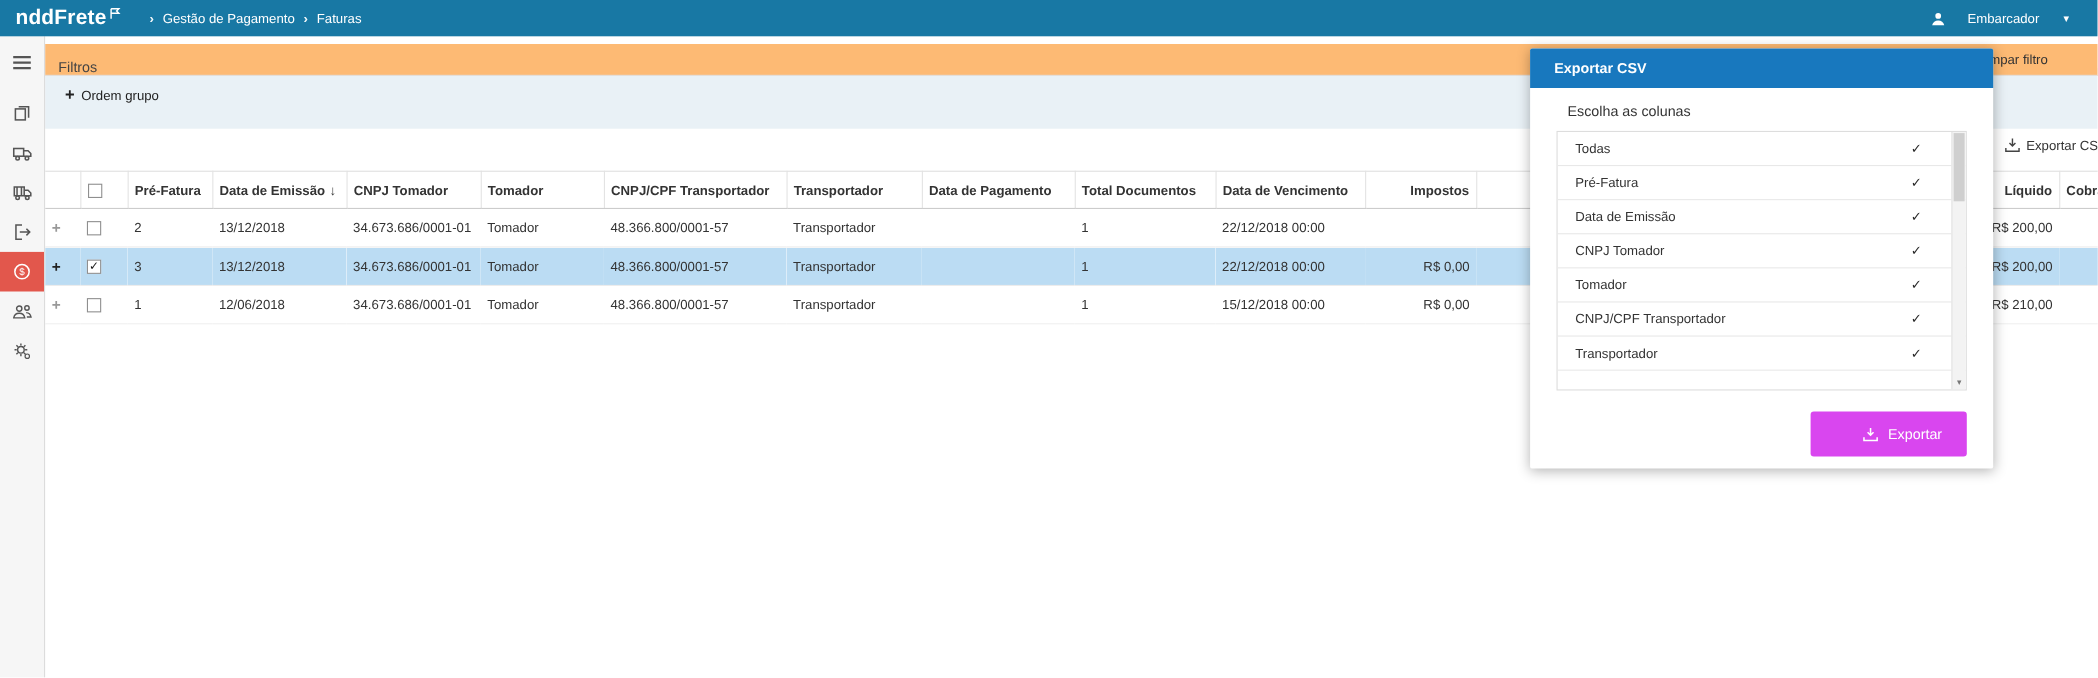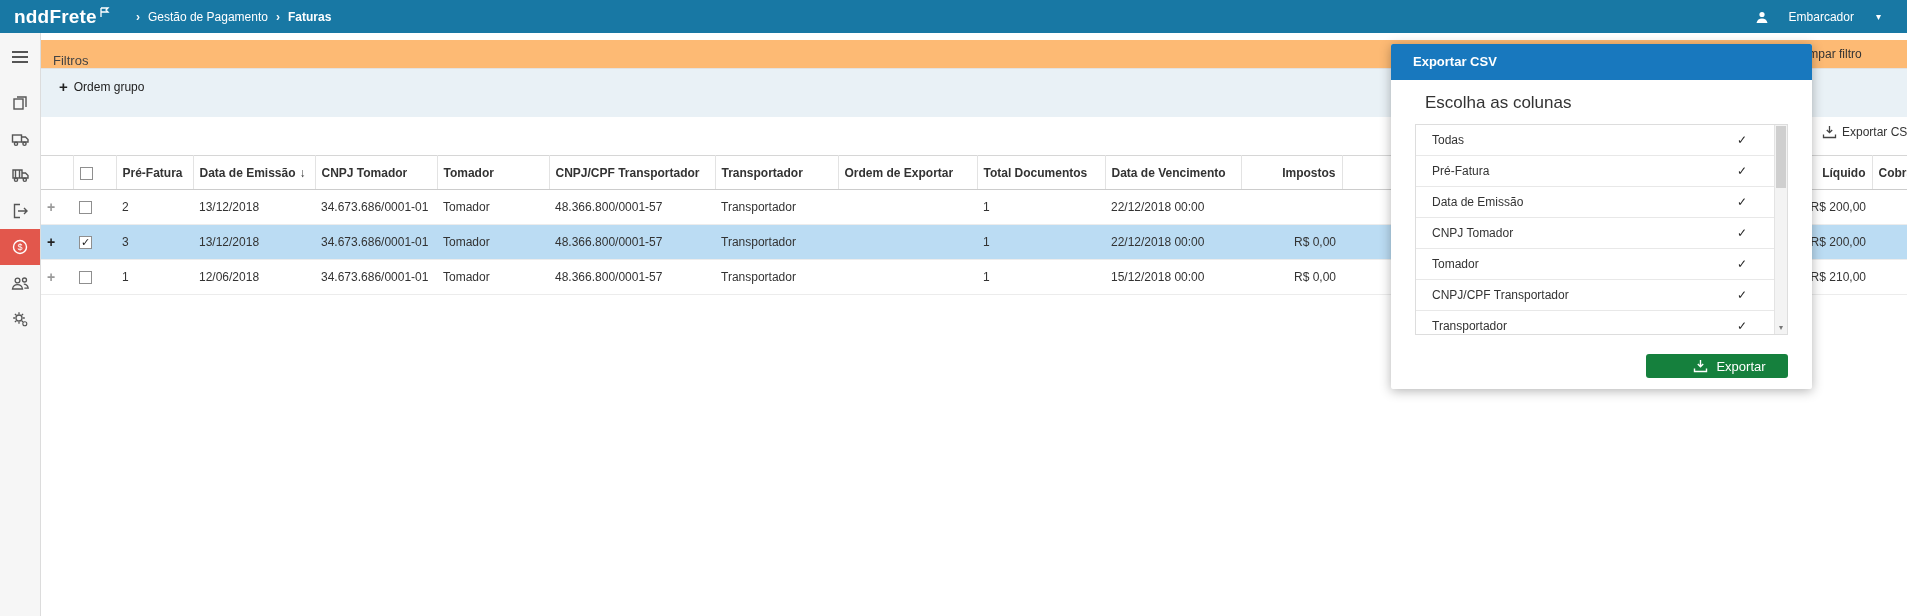--- a/index.html
+++ b/index.html
@@ -11,21 +11,21 @@
   svg { display:block; }
 
   
   .topbar { position:absolute; left:0; top:0; width:100%; height:33px; background:#1878A4;
             display:flex; align-items:center; color:#fff; z-index:50; }
   .logo { margin-left:14px; font-size:19px; font-weight:bold; letter-spacing:.2px;
           display:flex; align-items:flex-start; gap:2px; cursor:pointer; }
   .logo .flag { margin-top:1px; }
   .crumb { margin-left:26px; display:flex; align-items:center; gap:8px; font-size:12px; }
   .crumb .sep { font-size:12px; font-weight:bold; opacity:.95; }
-  .crumb .current { font-weight:bold; }
+  .crumb .current { font-weight:normal; }
   .userbox { margin-left:auto; margin-right:26px; display:flex; align-items:center; gap:20px;
              font-size:12px; cursor:pointer; }
   .userbox .chev { font-size:10px; margin-left:2px; }
 
   
   .sidebar { position:absolute; left:0; top:33px; bottom:0; width:41px; background:#f6f6f6;
              border-right:1px solid #dcdcdc; z-index:40; }
   .side-item { width:40px; height:36px; display:flex; align-items:center; justify-content:center;
                color:#555; cursor:pointer; }
   .side-item.menu { margin-top:6px; margin-bottom:10px; }
@@ -67,33 +67,33 @@
         cursor:pointer; }
   .cb i { font-style:normal; display:none; }
   .cb.checked i { display:inline; }
 
   
   .modal { position:absolute; left:1391px; top:44px; width:421px; background:#fff; z-index:60;
            box-shadow:0 2px 12px rgba(0,0,0,.30); border-radius:2px; display:flex; flex-direction:column; }
   .modal-header { height:36px; background:#1878BE; color:#fff; font-weight:bold; font-size:13px;
                   line-height:36px; padding-left:22px; border-radius:2px 2px 0 0; }
   .modal-body { padding:13px 24px 11px; display:flex; flex-direction:column; }
-  .modal-sub { font-size:17px; color:#333; margin:0 0 11px 10px; }
-  .col-list { position:relative; border:1px solid #ddd; height:211px; overflow:hidden; }
+  .modal-sub { font-size:13px; color:#333; margin:0 0 11px 10px; }
+  .col-list { position:relative; border:1px solid #ddd; height:236px; overflow:hidden; }
   .col-item { height:31px; line-height:31px; padding-left:16px; border-bottom:1px solid #e8e8e8;
               font-size:12px; position:relative; cursor:pointer; }
   .col-item .tick { position:absolute; right:40px; top:0; color:#2b2b2b; display:none; }
   .col-item.checked .tick { display:block; }
   .scrollbar { position:absolute; right:0; top:0; bottom:0; width:13px; background:#f3f3f3;
                border-left:1px solid #e3e3e3; cursor:pointer; }
   .scroll-thumb { position:absolute; left:1px; right:1px; top:1px; height:62px; background:#cfcfcf; }
   .scroll-down { position:absolute; left:0; right:0; bottom:0; height:13px; text-align:center;
                  font-size:8px; line-height:13px; color:#777; }
   .modal-footer { margin-top:19px; display:flex; justify-content:flex-end; }
-  .export-btn { width:142px; height:24px; background:#15803d; color:#fff; border:none; border-radius:3px;
+  .export-btn { width:142px; height:41px; background:#d946ef; color:#fff; border:none; border-radius:3px;
                 font-size:13px; font-family:inherit; display:flex; align-items:center; justify-content:center;
                 gap:8px; cursor:pointer;padding-left:31px; }
 </style>
 </head>
 <body>
 
 <header class="topbar">
   <div class="logo">
     <span>nddFrete</span>
     <span class="flag">
@@ -248,21 +248,21 @@
         <th></th>
         <th>
           <span class="cb"></span>
         </th>
         <th><span>Pré-Fatura</span></th>
         <th><span>Data de Emissão</span><span class="sort">↓</span></th>
         <th><span>CNPJ Tomador</span></th>
         <th><span>Tomador</span></th>
         <th><span>CNPJ/CPF Transportador</span></th>
         <th><span>Transportador</span></th>
-        <th><span>Ordem de Exportar</span></th>
+        <th><span>Data de Pagamento</span></th>
         <th><span>Total Documentos</span></th>
         <th><span>Data de Vencimento</span></th>
         <th class="ta-r"><span>Impostos</span></th>
         <th></th>
         <th class="ta-r"><span>Líquido</span></th>
         <th><span>Cobrança</span></th>
       </tr>
     </thead>
     <tbody>
       <tr>

